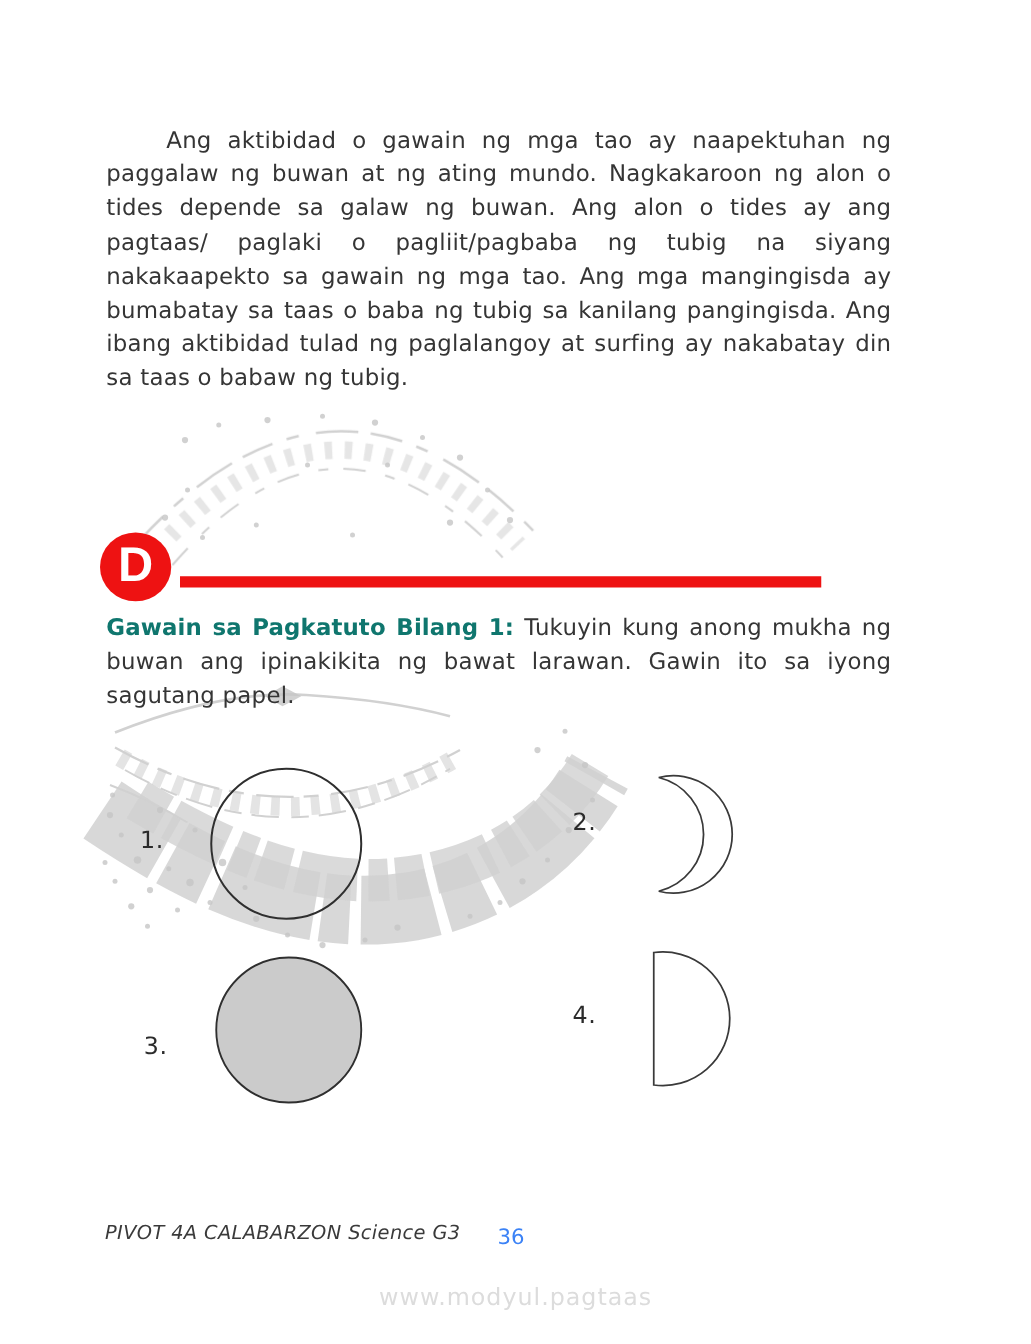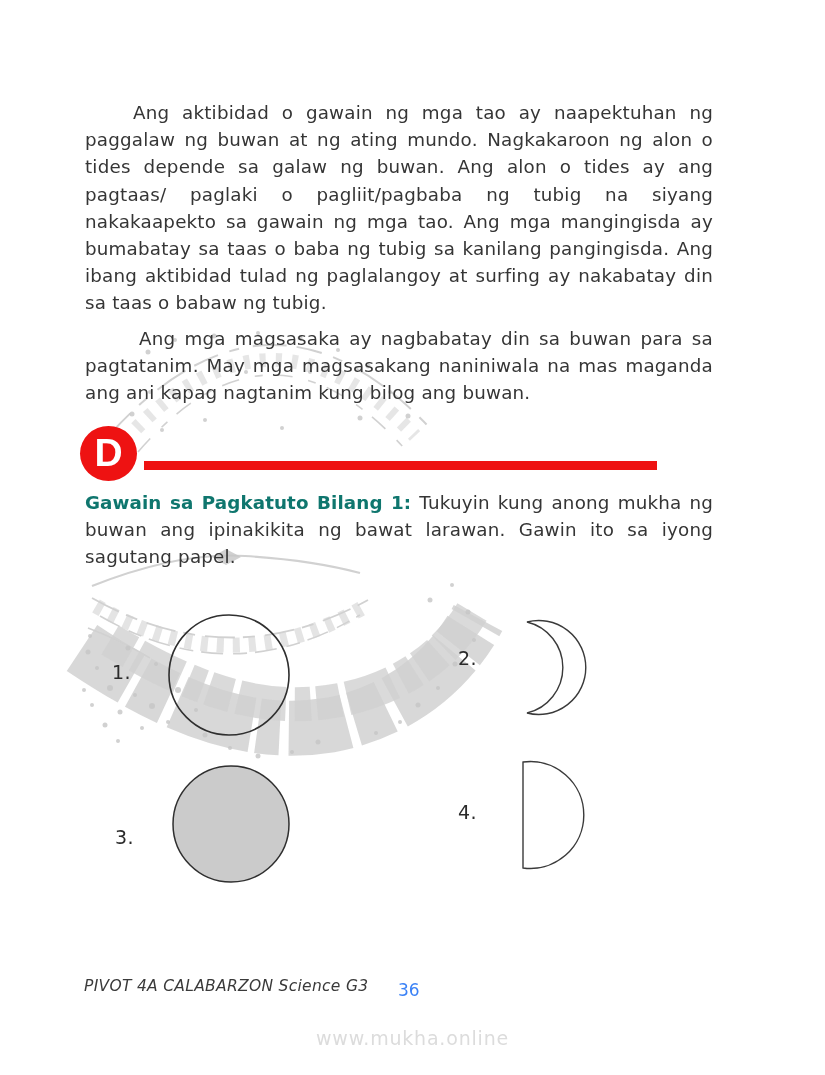--- a/index.html
+++ b/index.html
@@ -126,21 +126,20 @@
       <circle cx="418" cy="705" r="2.5"></circle>
         <circle cx="400" cy="722" r="2"></circle>
         <circle cx="376" cy="733" r="2"></circle>
     </g>
   </svg>
 
   <div class="content-layer">
 
     <p class="body-text para-1">Ang aktibidad o gawain ng mga tao ay naapektuhan ng paggalaw ng buwan at ng ating mundo. Nagkakaroon ng alon o tides depende sa galaw ng buwan. Ang alon o tides ay ang pagtaas/ paglaki o pagliit/pagbaba ng tubig na siyang nakakaapekto sa gawain ng mga tao. Ang mga mangingisda ay bumabatay sa taas o baba ng tubig sa kanilang pangingisda. Ang ibang aktibidad tulad ng paglalangoy at surfing ay nakabatay din sa taas o babaw ng tubig.</p>
 
-    <p class="body-text para-2">Ang mga magsasaka ay nagbabatay din sa buwan para sa pagtatanim. May mga magsasakang naniniwala na mas maganda ang ani kapag nagtanim kung bilog ang buwan.</p>
 
     <div class="section-badge">
       <span>D</span>
     </div>
     <div class="section-rule"></div>
 
     <p class="body-text activity-para">
       <b>Gawain sa Pagkatuto Bilang 1:</b><span> Tukuyin kung anong mukha ng buwan ang ipinakikita ng bawat larawan. Gawin ito sa iyong sagutang papel.</span>
     </p>
 
@@ -160,15 +159,15 @@
     </svg>
 
     <span class="fig-label" style="left:458px;top:801px">4.</span>
     <svg class="fig" style="left:515px;top:756px" width="80" height="118">
       <path d="M 8,6 A 53.5,53.5 0 1 1 8,112 L 8,6 Z" fill="#ffffff" stroke="#3a3a3a" stroke-width="1.4"></path>
     </svg>
 
     <span class="footer-title">PIVOT 4A CALABARZON Science G3</span>
     <span class="page-number">36</span>
 
-    <div class="site-watermark">www.mukha.online</div>
+    <div class="site-watermark">www.modyul.pagtaas</div>
   </div>
 </div>
 
 </body></html>

